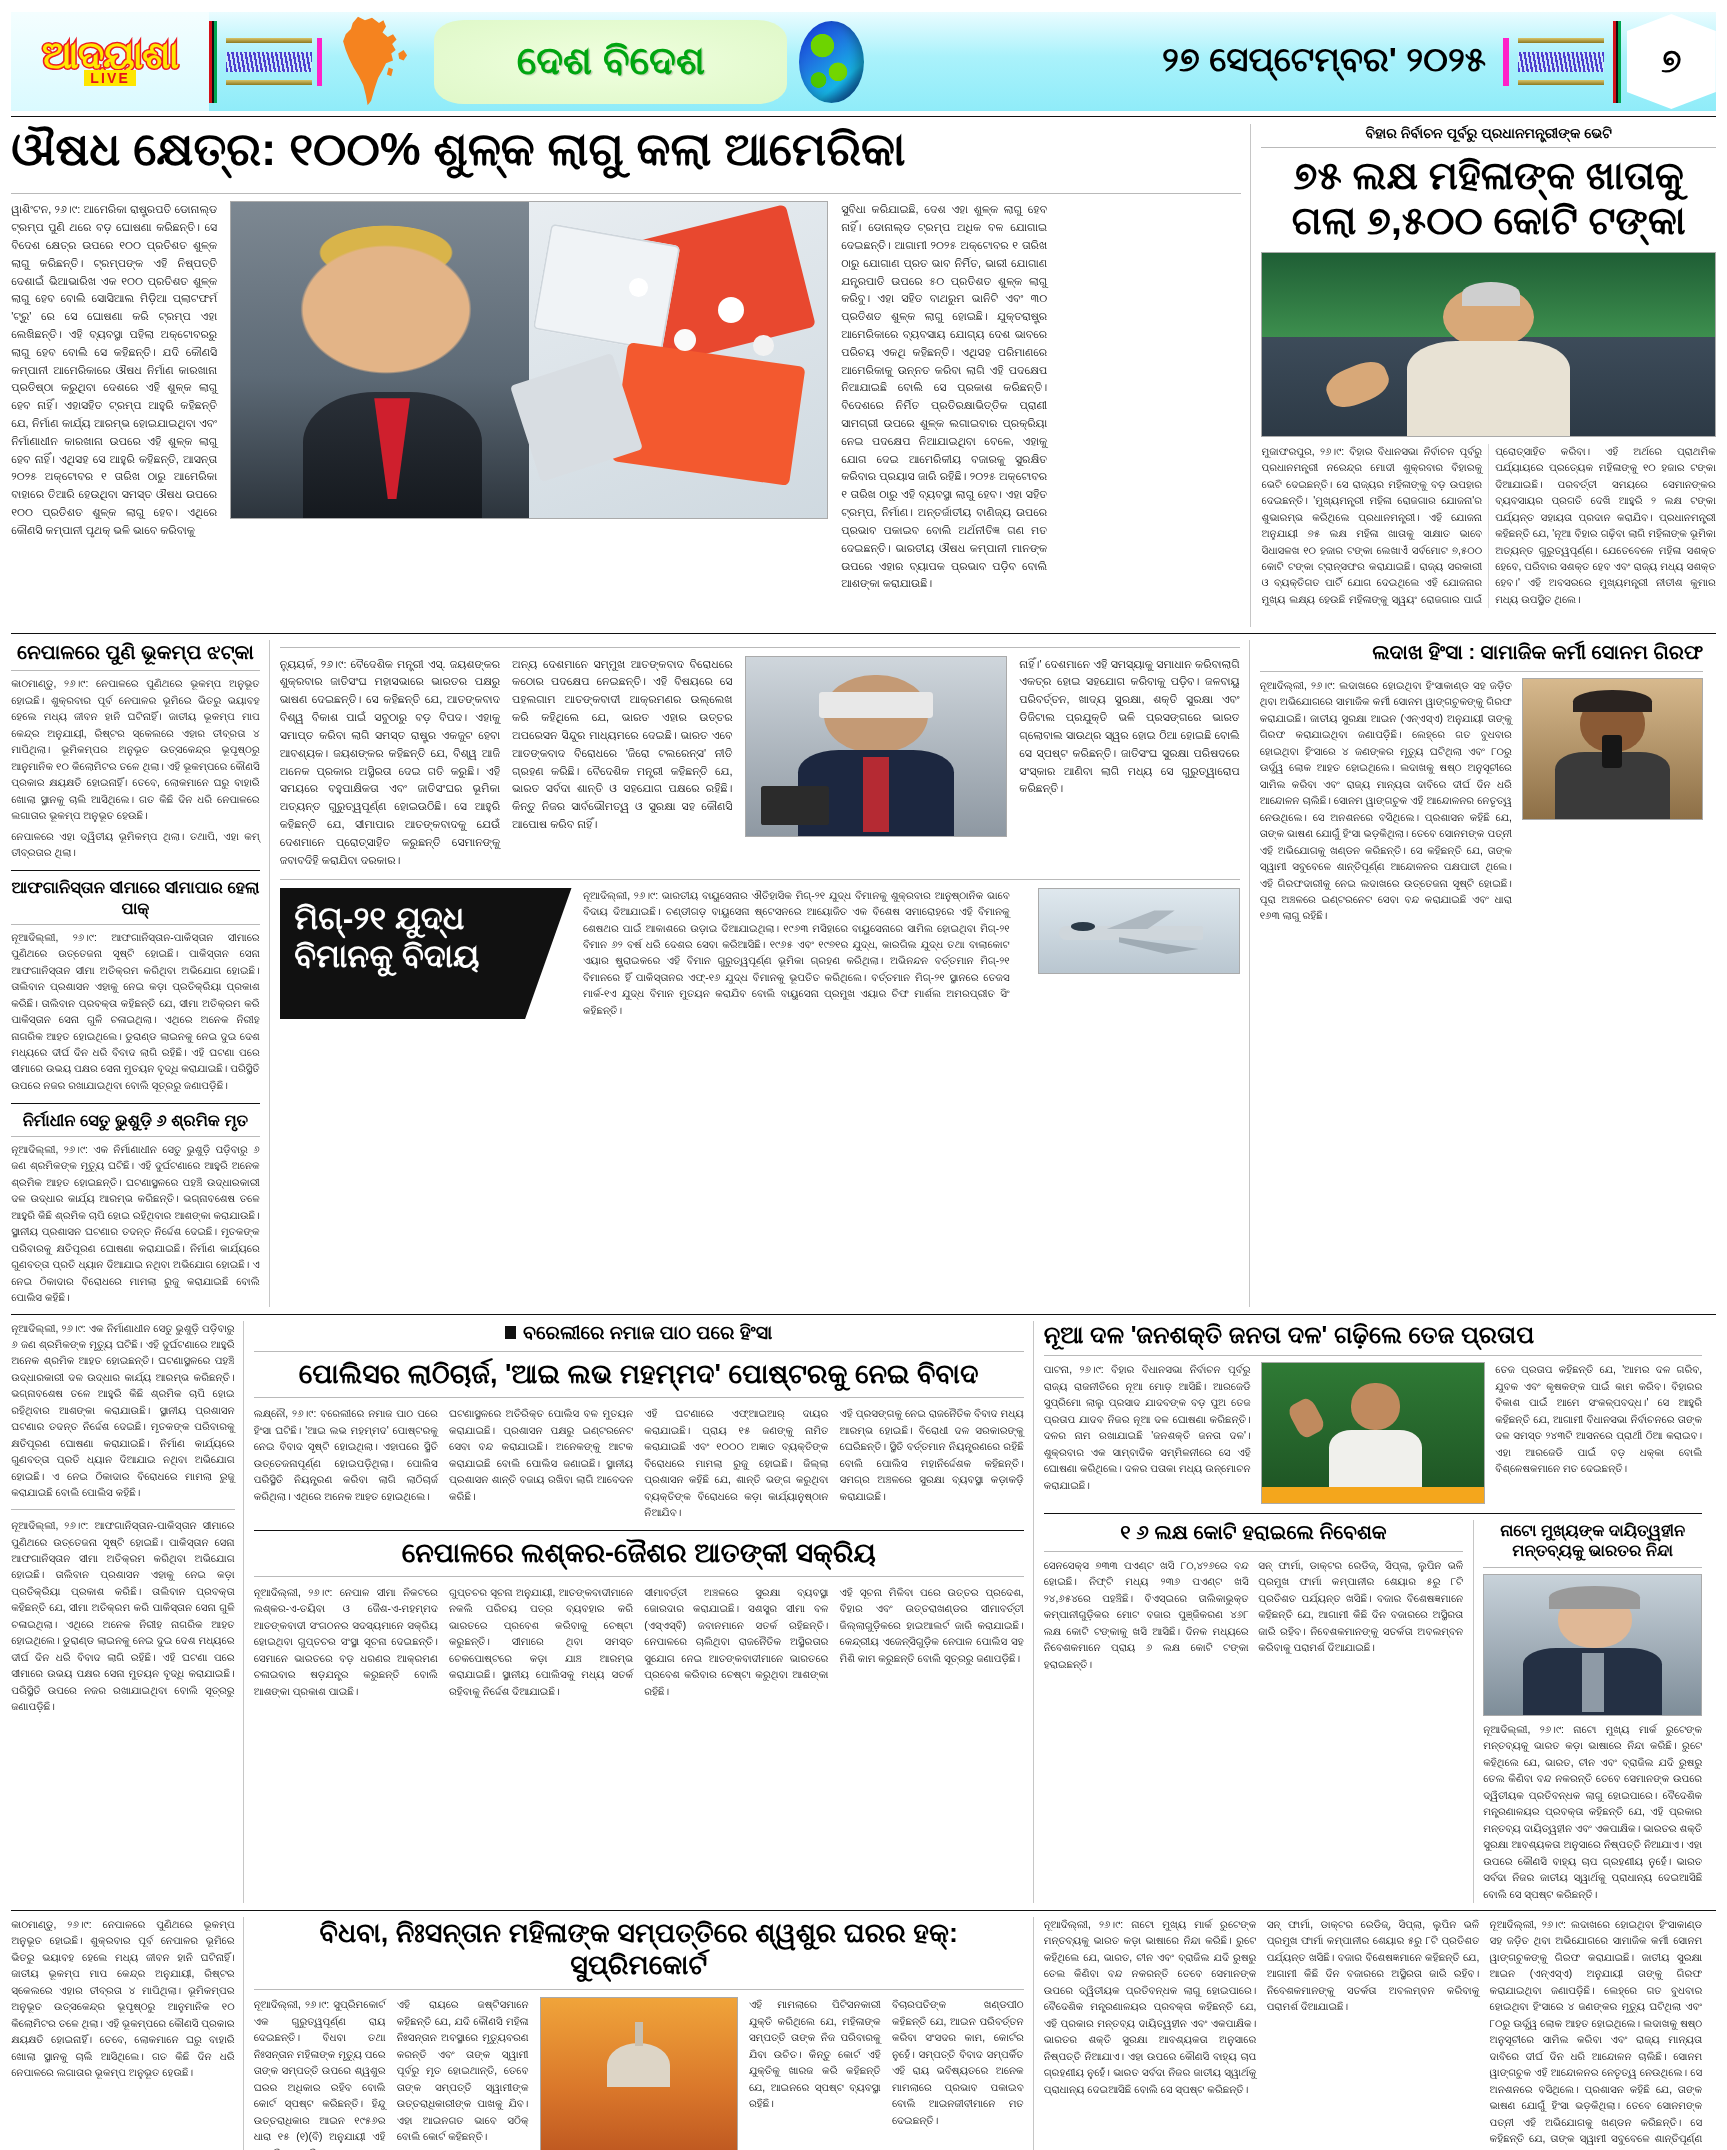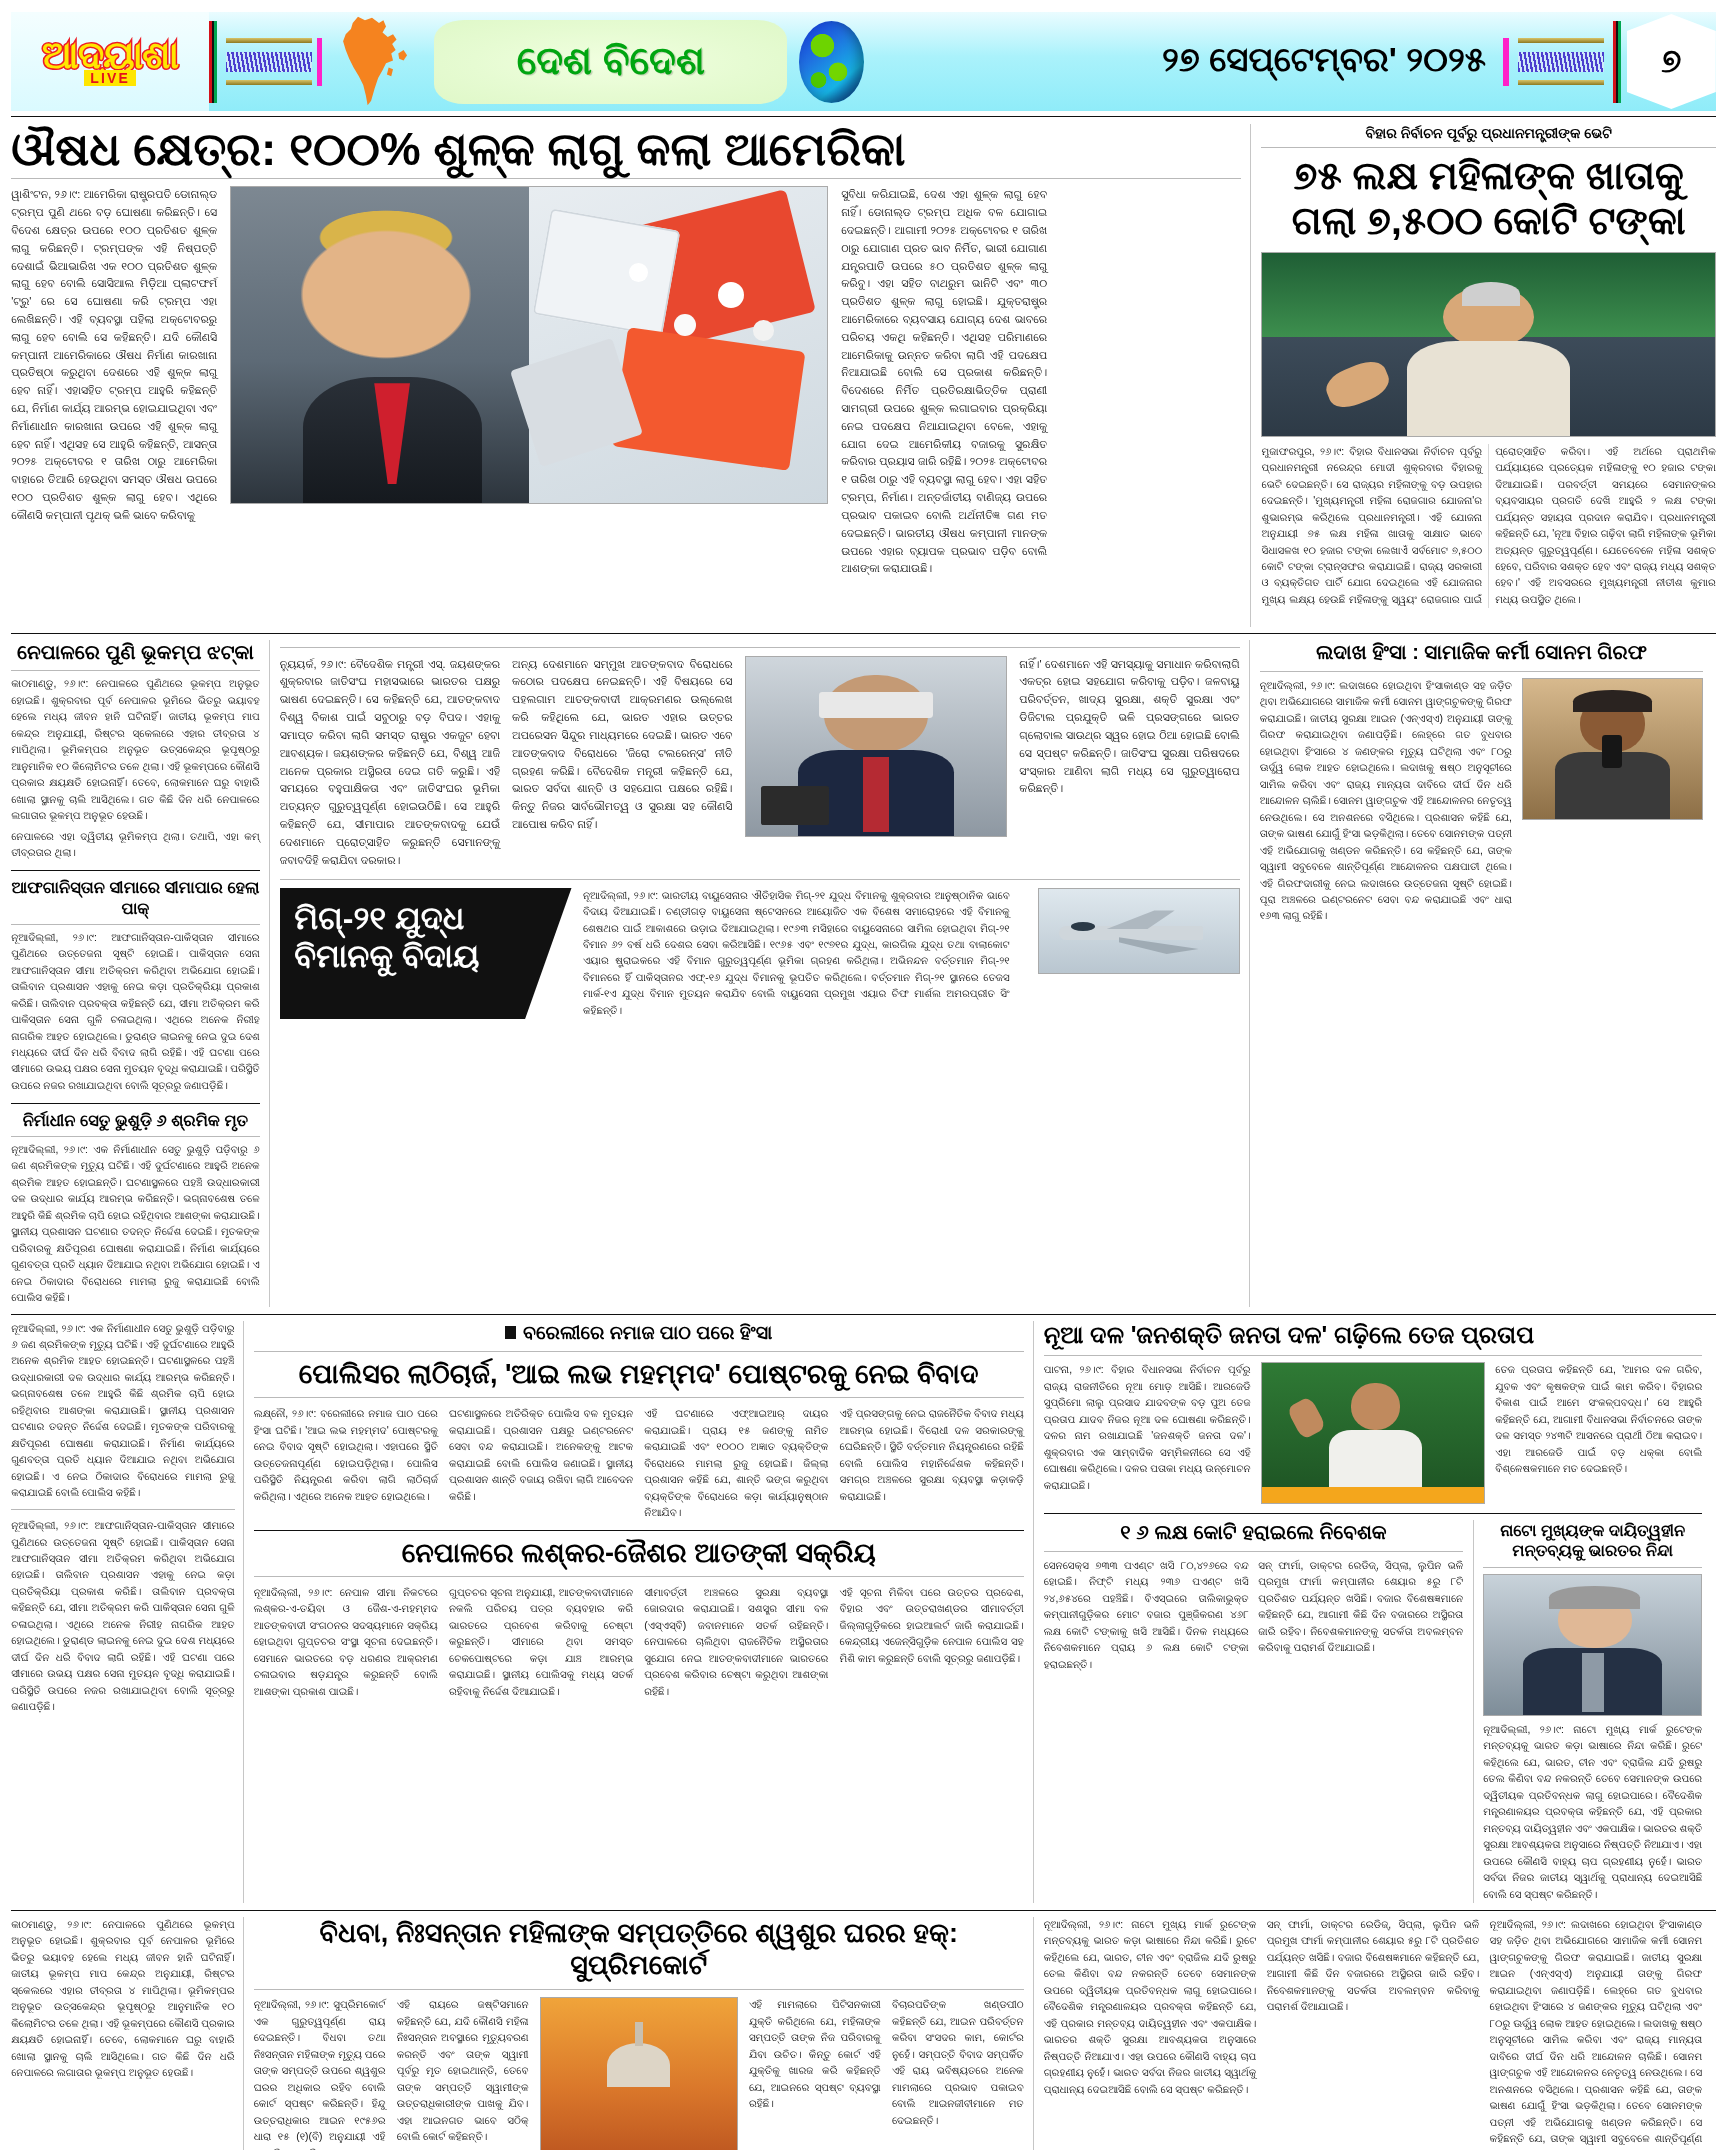--- a/index.html
+++ b/index.html
@@ -200,21 +200,21 @@
   </div>
 </div>
 
 <div class="page">
 
   <div class="rule-h" style="margin-bottom:6.9px"></div>
 
   <div class="top-sec" style="height:503px">
 
     <div class="top-left">
-      <div class="hl-mega" style="margin-bottom:2px">ଔଷଧ କ୍ଷେତ୍ର: ୧୦୦% ଶୁଳ୍କ ଲାଗୁ କଲା ଆମେରିକା</div>
+      <div class="hl-mega" style="margin-bottom:17px">ଔଷଧ କ୍ଷେତ୍ର: ୧୦୦% ଶୁଳ୍କ ଲାଗୁ କଲା ଆମେରିକା</div>
       <div class="rule-thin" style="margin:0 0 7.7px 0"></div>
 
       <div style="display:flex; gap:13px;">
         <div style="width:206px">
           <div class="body-txt">ୱାଶିଂଟନ, ୨୬।୯: ଆମେରିକା ରାଷ୍ଟ୍ରପତି ଡୋନାଲ୍ଡ ଟ୍ରମ୍ପ ପୁଣି ଥରେ ବଡ଼ ଘୋଷଣା କରିଛନ୍ତି। ସେ ବିଦେଶ କ୍ଷେତ୍ର ଉପରେ ୧୦୦ ପ୍ରତିଶତ ଶୁଳ୍କ ଲାଗୁ କରିଛନ୍ତି। ଟ୍ରମ୍ପଙ୍କ ଏହି ନିଷ୍ପତ୍ତି ଦେଶାଇଁ ଭିଆଭାରିଖ ଏକ ୧୦୦ ପ୍ରତିଶତ ଶୁଳ୍କ ଲାଗୁ ହେବ ବୋଲି ସୋସିଆଲ ମିଡ଼ିଆ ପ୍ଲାଟଫର୍ମ 'ଟ୍ରୁ' ରେ ସେ ଘୋଷଣା କରି ଟ୍ରମ୍ପ ଏହା ଲେଖିଛନ୍ତି। ଏହି ବ୍ୟବସ୍ଥା ପହିଲା ଅକ୍ଟୋବରରୁ ଲାଗୁ ହେବ ବୋଲି ସେ କହିଛନ୍ତି। ଯଦି କୌଣସି କମ୍ପାନୀ ଆମେରିକାରେ ଔଷଧ ନିର୍ମାଣ କାରଖାନା ପ୍ରତିଷ୍ଠା କରୁଥିବା ଦେଶରେ ଏହି ଶୁଳ୍କ ଲାଗୁ ହେବ ନାହିଁ। ଏହାସହିତ ଟ୍ରମ୍ପ ଆହୁରି କହିଛନ୍ତି ଯେ, ନିର୍ମାଣ କାର୍ଯ୍ୟ ଆରମ୍ଭ ହୋଇଯାଇଥିବା ଏବଂ ନିର୍ମାଣାଧୀନ କାରଖାନା ଉପରେ ଏହି ଶୁଳ୍କ ଲାଗୁ ହେବ ନାହିଁ। ଏଥିସହ ସେ ଆହୁରି କହିଛନ୍ତି, ଆସନ୍ତା ୨୦୨୫ ଅକ୍ଟୋବର ୧ ତାରିଖ ଠାରୁ ଆମେରିକା ବାହାରେ ତିଆରି ହେଉଥିବା ସମସ୍ତ ଔଷଧ ଉପରେ ୧୦୦ ପ୍ରତିଶତ ଶୁଳ୍କ ଲାଗୁ ହେବ। ଏଥିରେ କୌଣସି କମ୍ପାନୀ ପୃଥକ୍ ଭଳି ଭାବେ କରିବାକୁ</div>
         </div>
         <div class="photo" style="width:598px;height:318px">
           <div class="ph-inner" style="background:linear-gradient(120deg,#b8bfc6 0%,#8d9aa5 38%,#6f7b86 60%,#5b6670 100%)"></div>
 
           <div style="position:absolute;left:0;top:0;width:52%;height:100%;
@@ -326,21 +326,21 @@
               <div style="position:absolute;left:34%;top:26%;width:34%;height:22%;background:#aeb8c0;clip-path:polygon(0 100%,70% 0,100% 0,60% 100%)"></div>
               <div style="position:absolute;left:40%;top:58%;width:40%;height:20%;background:#9fabb4;clip-path:polygon(0 0,100% 70%,60% 100%,0 30%)"></div>
               <div style="position:absolute;left:16%;top:40%;width:12%;height:10%;background:#2b3a47;border-radius:50%"></div>
             </div>
           </div>
         </div>
       </div>
     </div>
 
     <div style="width:453px; padding-left:9.5px">
-      <div class="hl-sm" style="text-align:center">ଲଦାଖ ହିଂସା : ସାମାଜିକ କର୍ମୀ ସୋନମ ଗିରଫ</div>
+      <div class="hl-sm" style="text-align:right">ଲଦାଖ ହିଂସା : ସାମାଜିକ କର୍ମୀ ସୋନମ ଗିରଫ</div>
       <div class="rule-thin" style="margin:6px 0"></div>
       <div style="display:flex;gap:10.3px">
         <div style="flex:1">
             <div class="body-txt small">ନୂଆଦିଲ୍ଲୀ, ୨୬।୯: ଲଦାଖରେ ହୋଇଥିବା ହିଂସାକାଣ୍ଡ ସହ ଜଡ଼ିତ ଥିବା ଅଭିଯୋଗରେ ସାମାଜିକ କର୍ମୀ ସୋନମ ୱାଙ୍ଗଚୁକଙ୍କୁ ଗିରଫ କରାଯାଇଛି। ଜାତୀୟ ସୁରକ୍ଷା ଆଇନ (ଏନ୍‌ଏସ୍‌ଏ) ଅନୁଯାୟୀ ତାଙ୍କୁ ଗିରଫ କରାଯାଇଥିବା ଜଣାପଡ଼ିଛି। ଲେହ୍‌ରେ ଗତ ବୁଧବାର ହୋଇଥିବା ହିଂସାରେ ୪ ଜଣଙ୍କର ମୃତ୍ୟୁ ଘଟିଥିଲା ଏବଂ ୮୦ରୁ ଊର୍ଦ୍ଧ୍ୱ ଲୋକ ଆହତ ହୋଇଥିଲେ। ଲଦାଖକୁ ଷଷ୍ଠ ଅନୁସୂଚୀରେ ସାମିଲ କରିବା ଏବଂ ରାଜ୍ୟ ମାନ୍ୟତା ଦାବିରେ ଦୀର୍ଘ ଦିନ ଧରି ଆନ୍ଦୋଳନ ଚାଲିଛି। ସୋନମ ୱାଙ୍ଗଚୁକ ଏହି ଆନ୍ଦୋଳନର ନେତୃତ୍ୱ ନେଉଥିଲେ। ସେ ଅନଶନରେ ବସିଥିଲେ। ପ୍ରଶାସନ କହିଛି ଯେ, ତାଙ୍କ ଭାଷଣ ଯୋଗୁଁ ହିଂସା ଭଡ଼କିଥିଲା। ତେବେ ସୋନମଙ୍କ ପତ୍ନୀ ଏହି ଅଭିଯୋଗକୁ ଖଣ୍ଡନ କରିଛନ୍ତି। ସେ କହିଛନ୍ତି ଯେ, ତାଙ୍କ ସ୍ୱାମୀ ସବୁବେଳେ ଶାନ୍ତିପୂର୍ଣ୍ଣ ଆନ୍ଦୋଳନର ପକ୍ଷପାତୀ ଥିଲେ। ଏହି ଗିରଫଦାରୀକୁ ନେଇ ଲଦାଖରେ ଉତ୍ତେଜନା ସୃଷ୍ଟି ହୋଇଛି। ପୂରା ଅଞ୍ଚଳରେ ଇଣ୍ଟରନେଟ ସେବା ବନ୍ଦ କରାଯାଇଛି ଏବଂ ଧାରା ୧୬୩ ଲାଗୁ ରହିଛି।</div>
           </div>
         <div class="photo" style="width:181px;height:142px;flex:none">
           <div class="ph-inner" style="background:linear-gradient(180deg,#d7b98d 0%,#8d6f46 100%)"></div>
           <div style="position:absolute;left:32%;top:12%;width:36%;height:40%;border-radius:48%;background:#8a5a35"></div>
           <div style="position:absolute;left:28%;top:8%;width:44%;height:16%;background:#2a2320;border-radius:50% 50% 0 0"></div>
           <div style="position:absolute;left:18%;top:52%;width:64%;height:48%;background:#3a3a3a;border-radius:26% 26% 0 0"></div>

